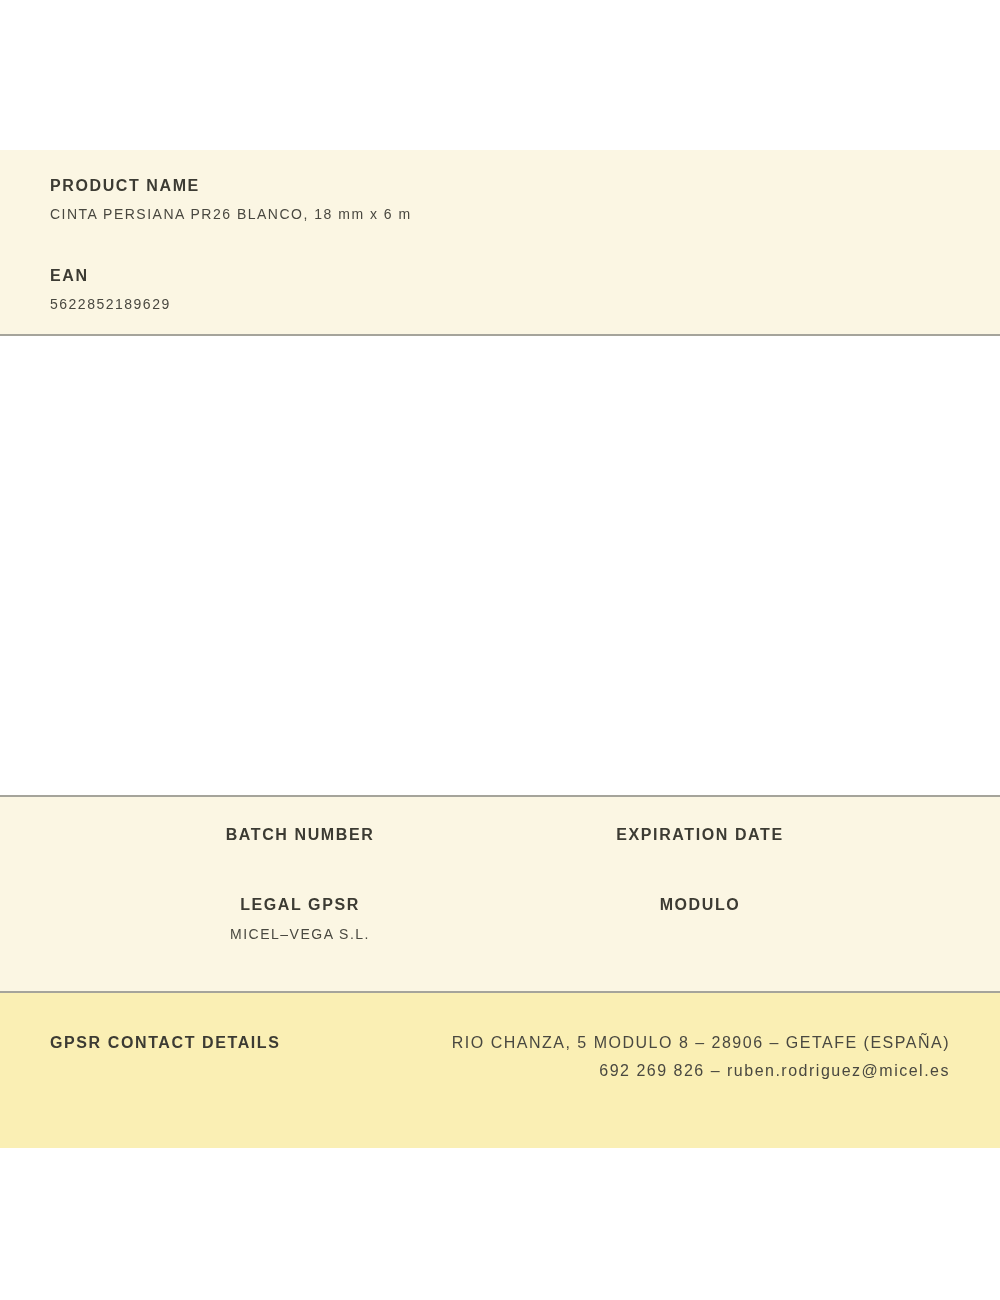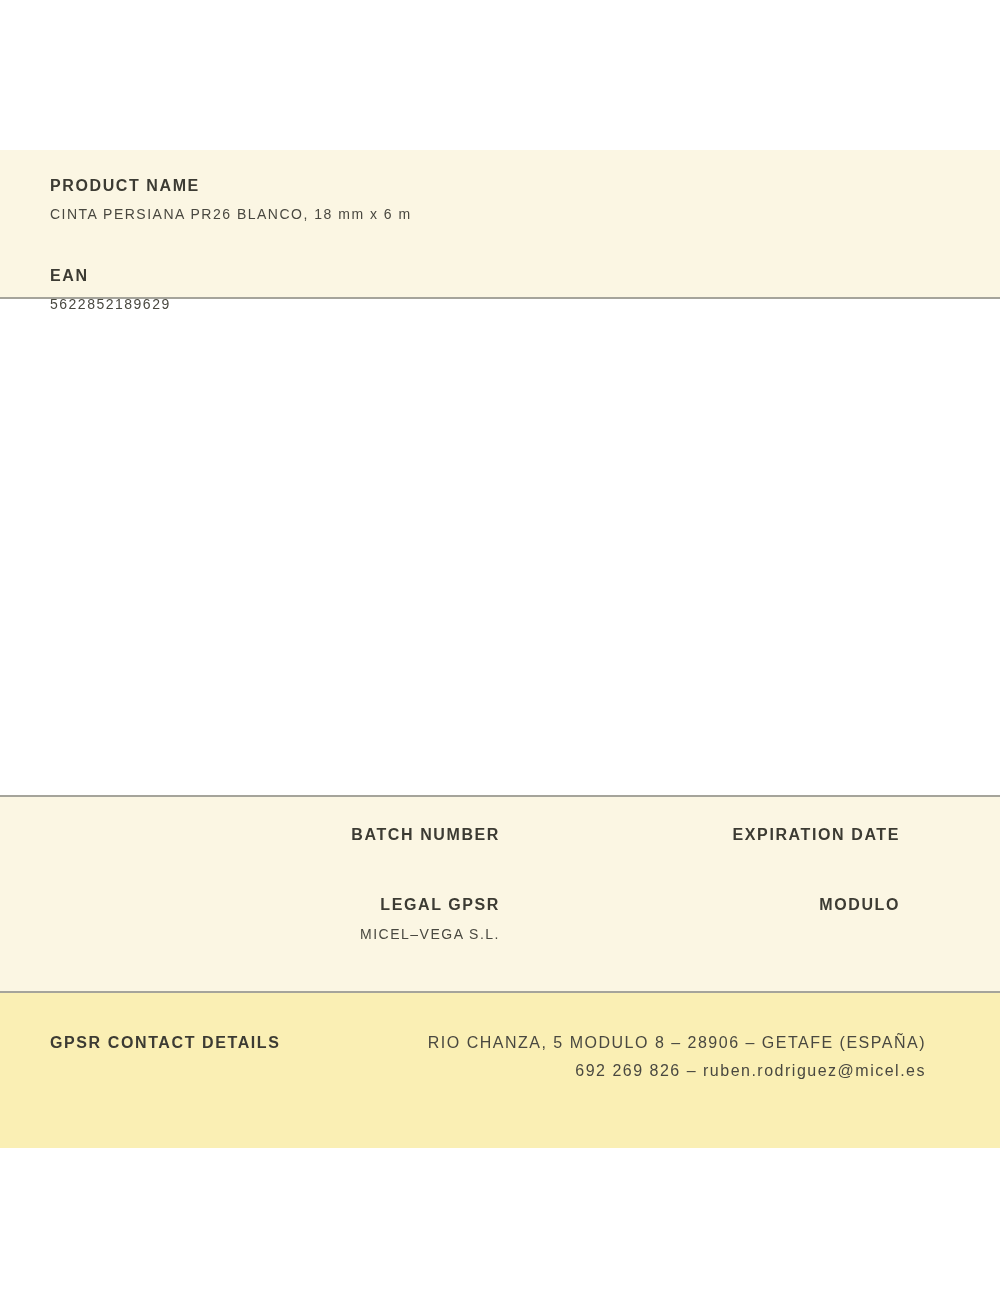--- a/index.html
+++ b/index.html
@@ -16,21 +16,21 @@
     overflow: hidden;
   }
   .panel {
     position: absolute;
     left: 0;
     right: 0;
   }
   
   .panel-product {
     top: 150px;
-    height: 149px;
+    height: 186px;
     background: #FBF6E3;
     border-bottom: 2px solid #A5A49B;
     padding: 26px 50px 0 50px;
   }
   .field-label {
     font-size: 16px;
     font-weight: 700;
     letter-spacing: 1.6px;
     line-height: 20px;
     color: #3C3B33;
@@ -51,28 +51,28 @@
     background: #FBF6E3;
     border-top: 2px solid #A5A49B;
     border-bottom: 2px solid #A5A49B;
     padding: 28px 100px 0 100px;
   }
   .batch-grid {
     display: grid;
     grid-template-columns: 1fr 1fr;
     row-gap: 41px;
   }
-  .batch-cell { text-align: right; }
+  .batch-cell { text-align: center; }
   .batch-cell .field-label { margin-bottom: 9px; }
   
   .panel-gpsr {
     top: 993px;
     height: 155px;
     background: #FAEFB4;
-    padding: 36px 74px 0 50px;
+    padding: 36px 50px 0 50px;
     display: flex;
     justify-content: space-between;
     align-items: flex-start;
   }
   .gpsr-label {
     font-size: 16px;
     font-weight: 700;
     letter-spacing: 1.6px;
     line-height: 28px;
     color: #3C3B33;

